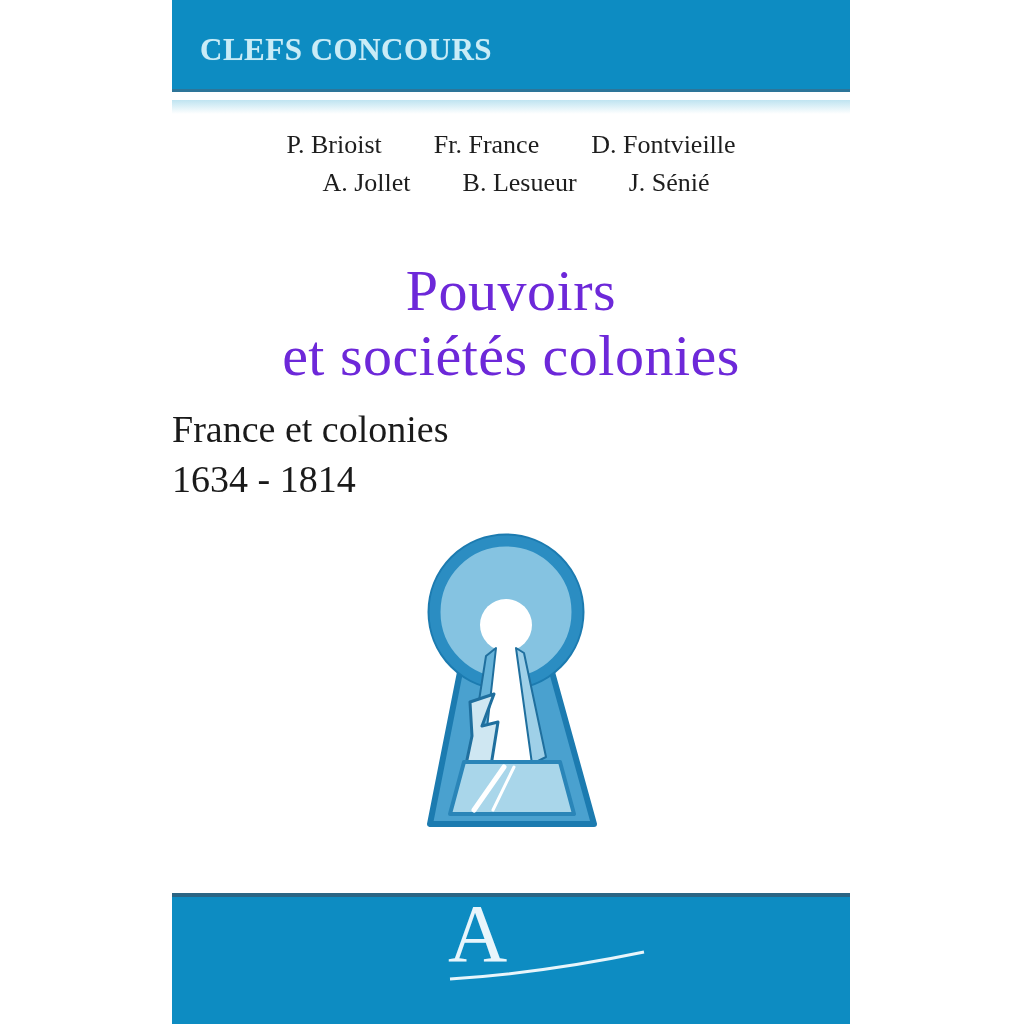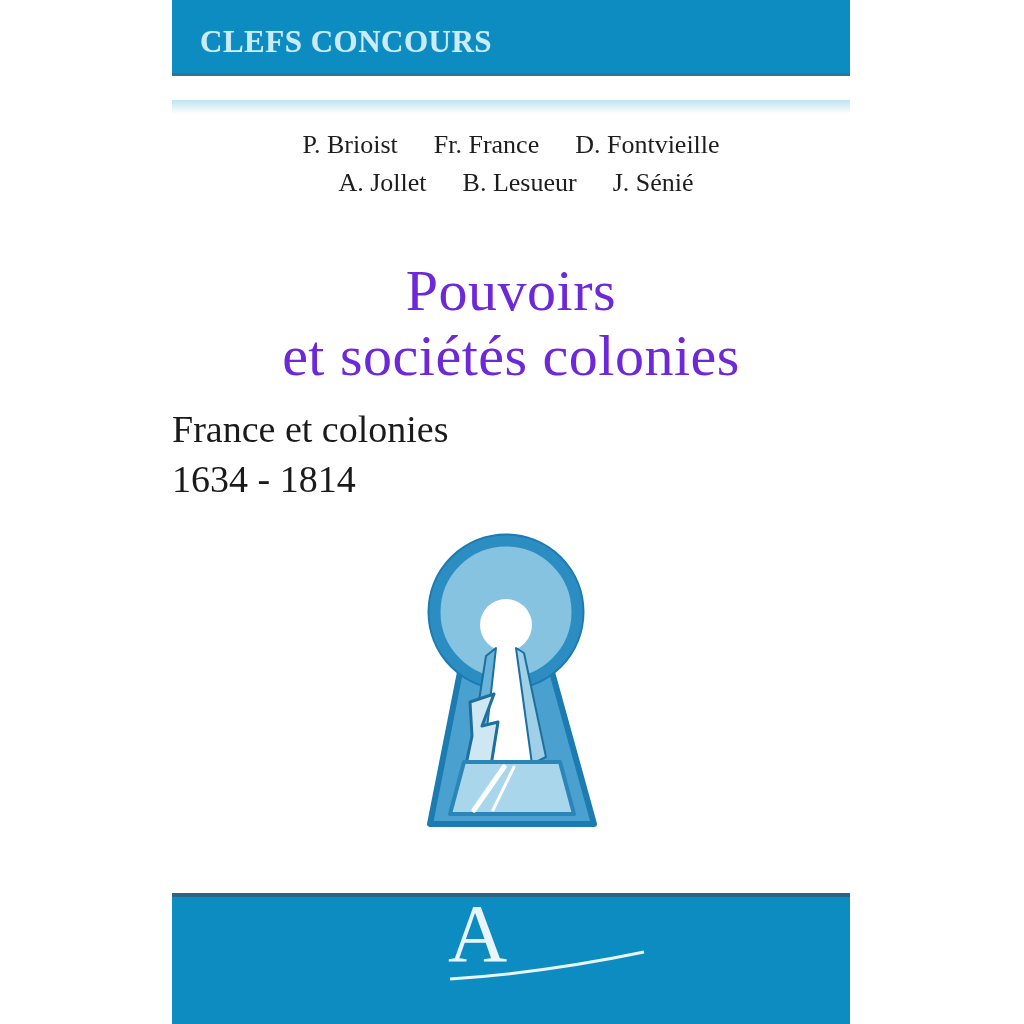--- a/index.html
+++ b/index.html
@@ -12,21 +12,21 @@
   }
   .cover {
     position: absolute;
     left: 172px; top: 0;
     width: 678px; height: 1024px;
     background: #ffffff;
   }
   
   .band-top {
     position: absolute; left: 0; top: 0;
-    width: 100%; height: 76px;
+    width: 100%; height: 92px;
     background: var(--band-blue, #0d8cc2);
     border-bottom: 3px solid var(--band-edge, #2d7599);
     box-sizing: border-box;
     display: flex; align-items: center; justify-content: space-between;
     padding: 10px 50px 0 28px;
   }
   .band-top span {
     font-weight: bold;
     font-size: 31px;
     letter-spacing: 0.5px;
@@ -39,21 +39,21 @@
     background: linear-gradient(var(--band-fade, #bfe4f1), #ffffff);
   }
   
   .authors {
     position: absolute; left: 0; top: 126px; width: 100%;
     text-align: center;
     color: #1d1d1d;
   }
   .authors-row {
     display: flex; justify-content: center;
-    gap: 36px;
+    gap: 52px;
     font-size: 26px;
     line-height: 38px;
   }
   .authors-row.second { margin-left: 10px; }
   
   .title {
     position: absolute; left: 0; top: 258px; width: 100%;
     margin: 0;
     text-align: center;
     font-size: 58px; font-weight: normal;

